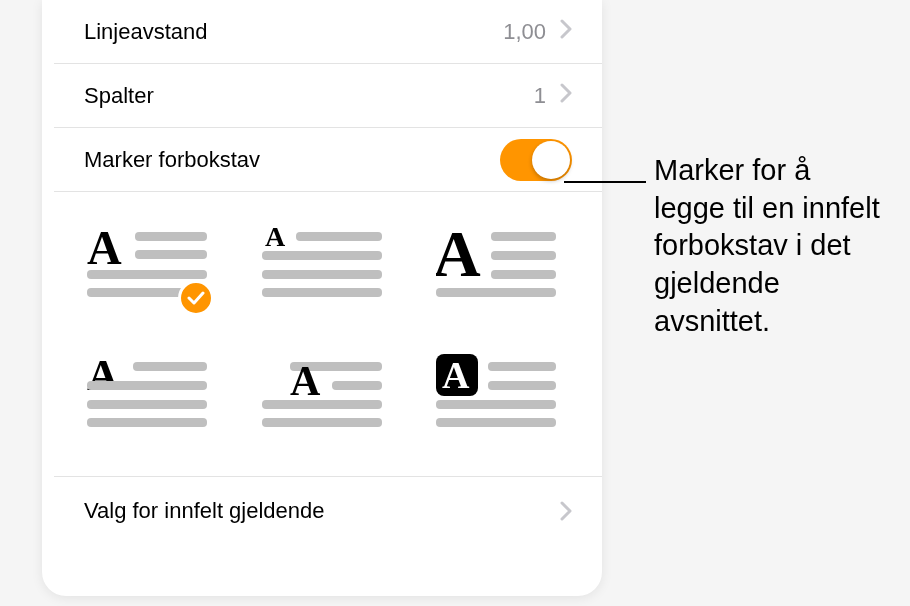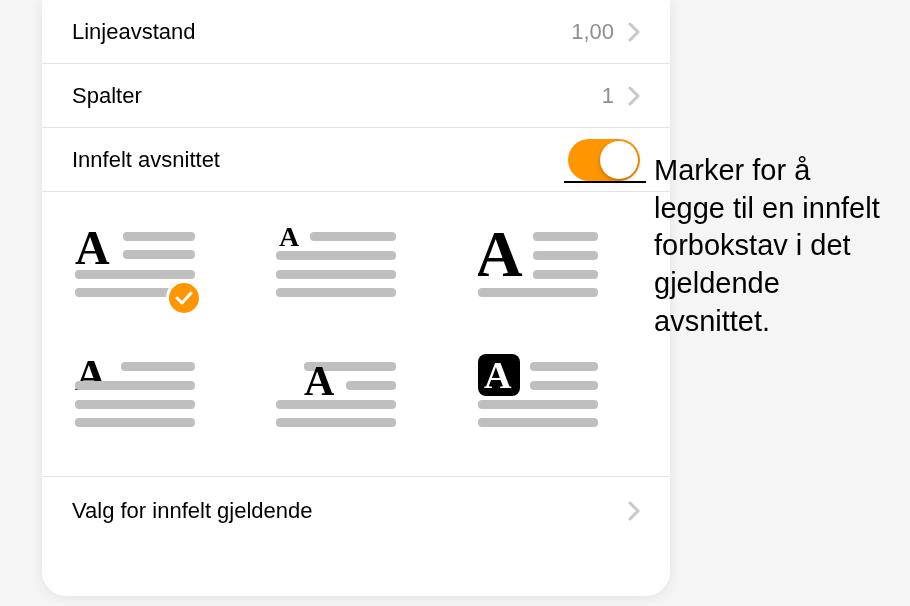--- a/index.html
+++ b/index.html
@@ -7,42 +7,42 @@
     font-family: -apple-system, BlinkMacSystemFont, "Helvetica Neue", Arial, sans-serif;
     background: #f5f5f5;
     width: 910px;
     height: 606px;
     position: relative;
   }
   .panel {
     position: absolute;
     left: 42px;
     top: 0;
-    width: 628px;
+    width: 560px;
     height: 596px;
     background: #fff;
     border-radius: 0 0 24px 24px;
     box-shadow: 0 2px 12px rgba(0,0,0,0.08);
     overflow: hidden;
     font-size: 22px;
     color: #000;
+    padding-left: 12px;
   }
   .row {
     display: flex;
     align-items: center;
     justify-content: space-between;
     padding: 0 30px;
     height: 64px;
     border-bottom: 1px solid #e3e3e3;
   }
   .row:first-child { border-top: none; }
   .row .label { color: #000; }
   .row .value-wrap {
     display: flex;
-    align-items: center;
     gap: 14px;
     color: #8e8e93;
   }
   .chevron {
     width: 12px;
     height: 20px;
   }
   .chevron svg { display: block; }
   .toggle {
     width: 72px;
@@ -137,21 +137,21 @@
       <span>1</span>
       <span class="chevron">
         <svg width="12" height="20" viewBox="0 0 12 20">
             <path d="M2 2 L10 10 L2 18" stroke="#c7c7cc" stroke-width="3" fill="none" stroke-linecap="round" stroke-linejoin="round"></path>
           </svg>
       </span>
     </span>
   </div>
 
   <div class="row">
-    <span class="label">Innfelt avsnittet</span>
+    <span class="label">Marker forbokstav</span>
     <span class="toggle">
       <span class="knob"></span>
     </span>
   </div>
 
   <div class="styles-grid">
 
     <div class="style-opt">
       <svg width="120" height="82" viewBox="0 0 120 82">
         <text x="0" y="40" font-family="Georgia, serif" font-size="48" font-weight="600" fill="#000">A</text>

